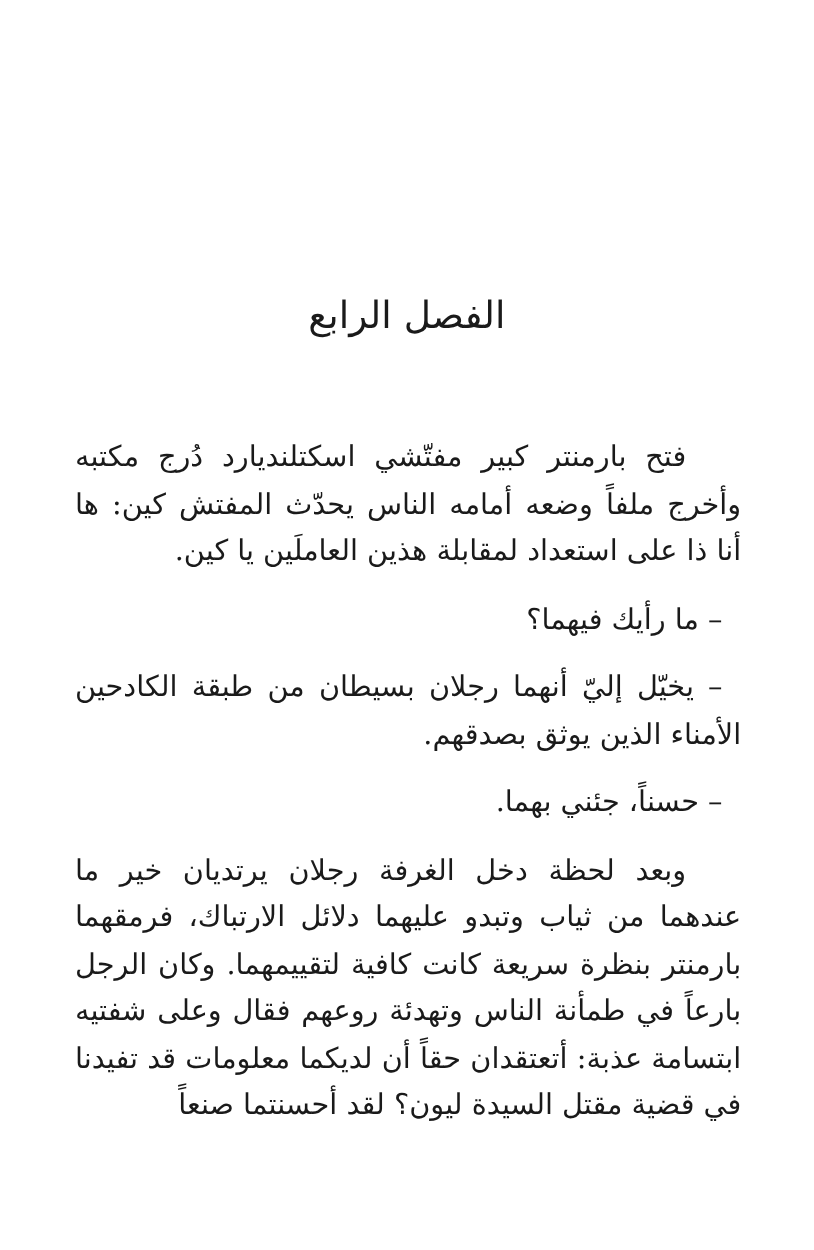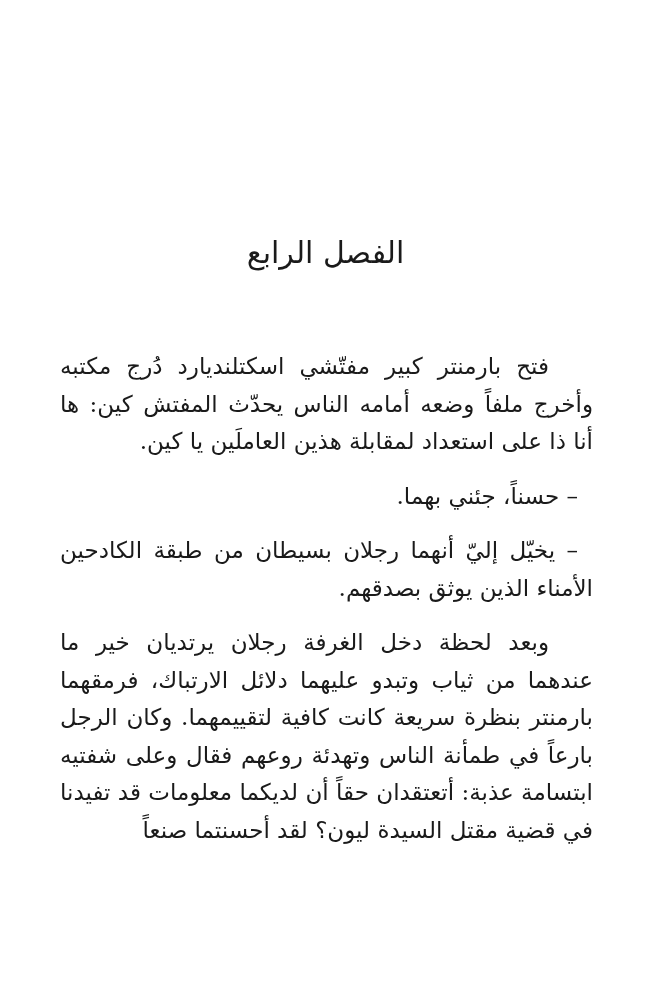--- a/index.html
+++ b/index.html
@@ -50,20 +50,21 @@
 </head>
 <body>
 
 <div class="book-page">
   <h1 class="chapter-title">الفصل الرابع</h1>
 
   <div class="text-block">
     <p class="para narration">فتح بارمنتر كبير مفتّشي اسكتلنديارد دُرج مكتبه وأخرج ملفاً وضعه أمامه الناس يحدّث المفتش كين: ها أنا ذا على استعداد لمقابلة هذين العاملَين يا كين.</p>
 
 
+    <p class="para dialogue">– ما رأيك فيهما؟</p>
+
+    <p class="para dialogue">– يخيّل إليّ أنهما رجلان بسيطان من طبقة الكادحين الأمناء الذين يوثق بصدقهم.</p>
 
     <p class="para dialogue">– حسناً، جئني بهما.</p>
-
-    <p class="para dialogue">– يخيّل إليّ أنهما رجلان بسيطان من طبقة الكادحين الأمناء الذين يوثق بصدقهم.</p>
 
     <p class="para narration">وبعد لحظة دخل الغرفة رجلان يرتديان خير ما عندهما من ثياب وتبدو عليهما دلائل الارتباك، فرمقهما بارمنتر بنظرة سريعة كانت كافية لتقييمهما. وكان الرجل بارعاً في طمأنة الناس وتهدئة روعهم فقال وعلى شفتيه ابتسامة عذبة: أتعتقدان حقاً أن لديكما معلومات قد تفيدنا في قضية مقتل السيدة ليون؟ لقد أحسنتما صنعاً</p>
   </div>
 </div>
 
 </body></html>

